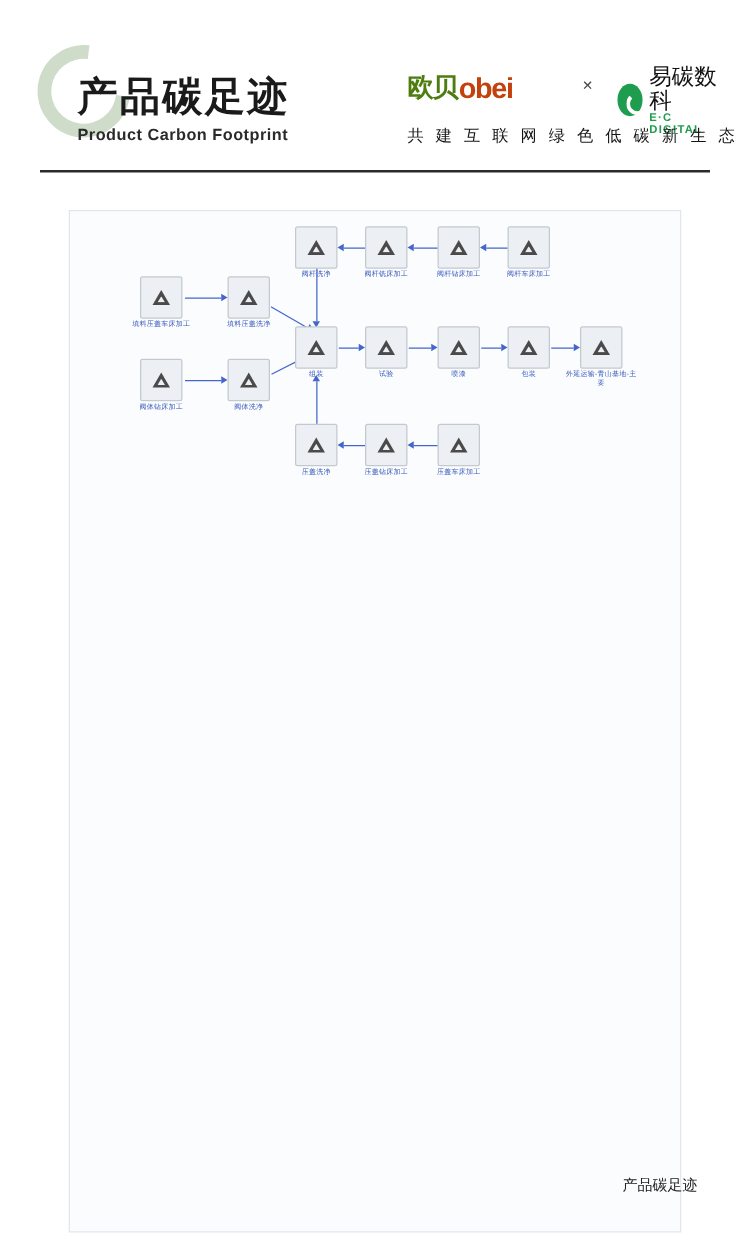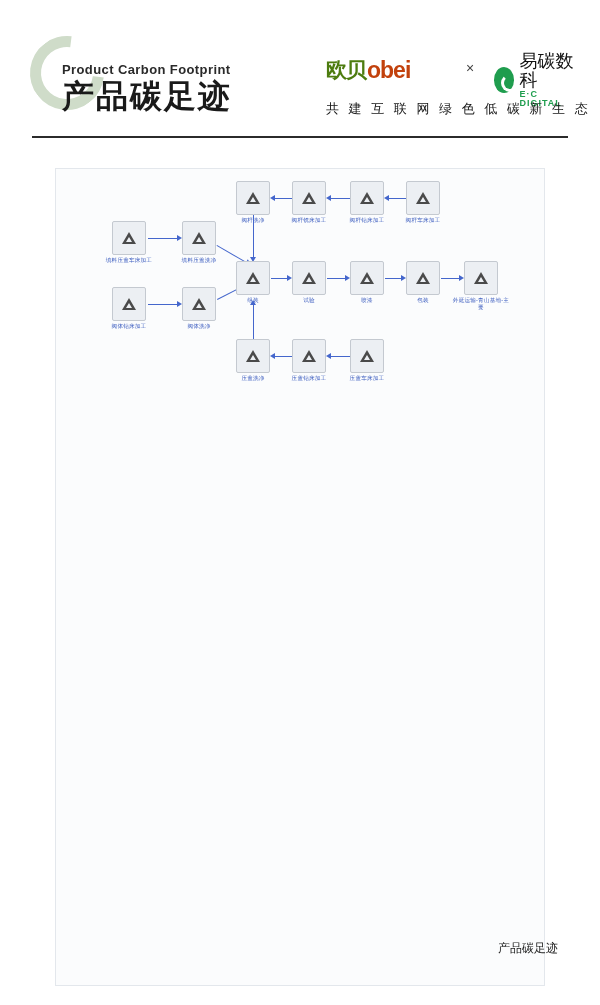--- a/index.html
+++ b/index.html
@@ -223,22 +223,22 @@
 </style>
 </head>
 <body>
 
 <div id="page">
 
   <div id="header">
     <div id="logo-ring"></div>
 
     <div id="title-block">
+      <div id="title-cn">产品碳足迹</div>
       <div id="title-en">Product Carbon Footprint</div>
-      <div id="title-cn">产品碳足迹</div>
     </div>
 
     <div id="brands">
       <div id="brand-left">
         <span id="brand-left-cn">欧贝</span>
         <span id="brand-left-en">obei</span>
       </div>
       <div id="brand-x">×</div>
       <div id="brand-right">
         <div id="brand-right-mark"></div>

